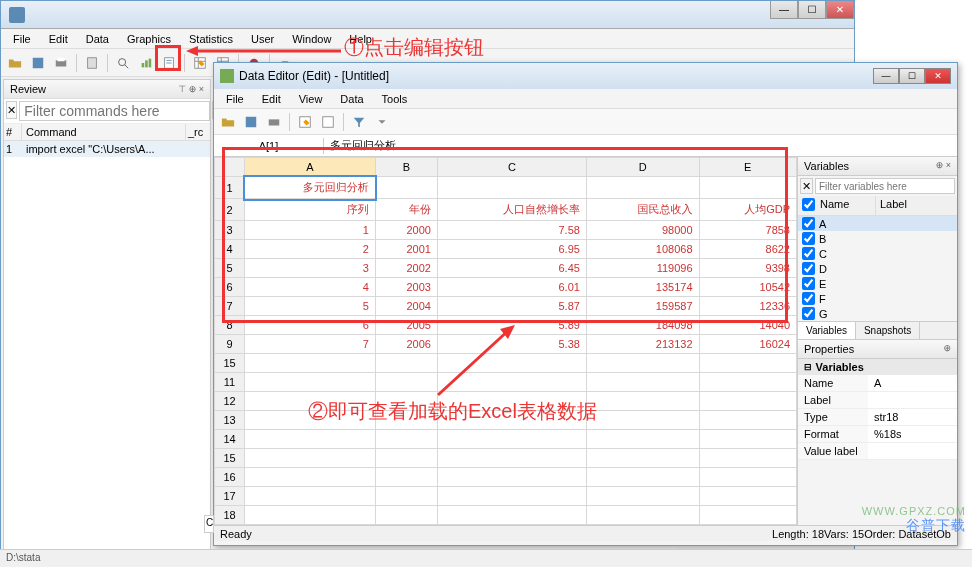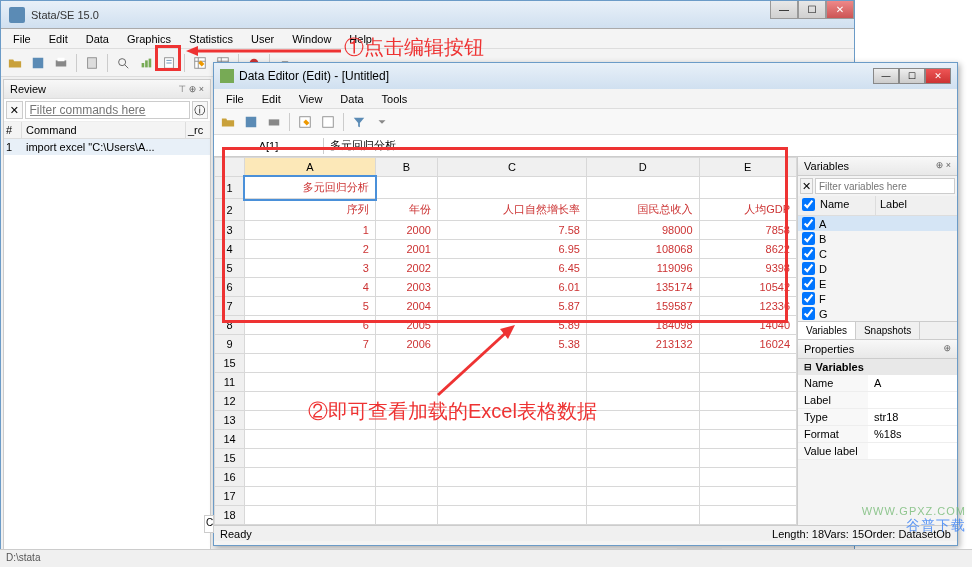--- a/index.html
+++ b/index.html
@@ -20,21 +20,21 @@
 .toolbar { height: 28px; background: #f4f4f4; display: flex; align-items: center; padding: 0 4px; gap: 3px; border-bottom: 1px solid #ddd; }
 .tb-btn { width: 20px; height: 20px; border: 1px solid transparent; display: flex; align-items: center; justify-content: center; cursor: pointer; }
 .tb-sep { width: 1px; height: 18px; background: #ccc; margin: 0 2px; }
 
 
 .review-panel { position: absolute; left: 2px; top: 78px; width: 208px; height: 480px; background: #fff; border: 1px solid #ccc; }
 .panel-title { background: linear-gradient(#f8f8f8,#e8e8e8); padding: 3px 6px; font-size: 11px; border-bottom: 1px solid #ddd; display: flex; align-items: center; justify-content: space-between; }
 .panel-title .pins { font-size: 9px; color: #666; }
 .filter-row { display: flex; padding: 2px; gap: 2px; border-bottom: 1px solid #eee; }
 .filter-row .x-btn { width: 18px; height: 18px; border: 1px solid #ccc; background: #f8f8f8; display: flex; align-items: center; justify-content: center; cursor: pointer; }
-.filter-row input { flex: 1; border: 1px solid #ccc; padding: 1px 4px; font-size: 12px; color: #888; text-decoration: underline; }
+.filter-row input { flex: 1; border: 1px solid #ccc; padding: 1px 4px; font-size: 14px; color: #888; }
 .cmd-head { display: flex; background: #f4f4f4; border-bottom: 1px solid #ddd; font-size: 10px; }
 .cmd-head .col1 { width: 18px; padding: 2px; border-right: 1px solid #ddd; }
 .cmd-head .col2 { flex: 1; padding: 2px 4px; border-right: 1px solid #ddd; }
 .cmd-head .col3 { width: 24px; padding: 2px; }
 .cmd-row { display: flex; font-size: 10px; background: #e8f0f8; }
 .cmd-row .col1 { width: 18px; padding: 2px; }
 .cmd-row .col2 { flex: 1; padding: 2px 4px; overflow: hidden; text-overflow: ellipsis; white-space: nowrap; }
 
 
 .data-editor { position: absolute; left: 213px; top: 62px; width: 745px; height: 484px; background: #f4f4f4; border: 1px solid #6b9bc7; box-shadow: 2px 2px 6px rgba(0,0,0,0.3); }
@@ -113,21 +113,20 @@
 
 
 .ico { display: inline-block; width: 14px; height: 14px; }
 </style>
 </head>
 <body>
 
 <div class="stata-window">
   <div class="titlebar">
     <span class="icon"></span>
-    <span class="title">Stata/SE 15.0</span>
   </div>
   <div class="win-controls">
     <div class="win-btn">—</div>
     <div class="win-btn">☐</div>
     <div class="win-btn close">✕</div>
   </div>
 
   <div class="menubar">
     <span>File</span>
     <span>Edit</span>

